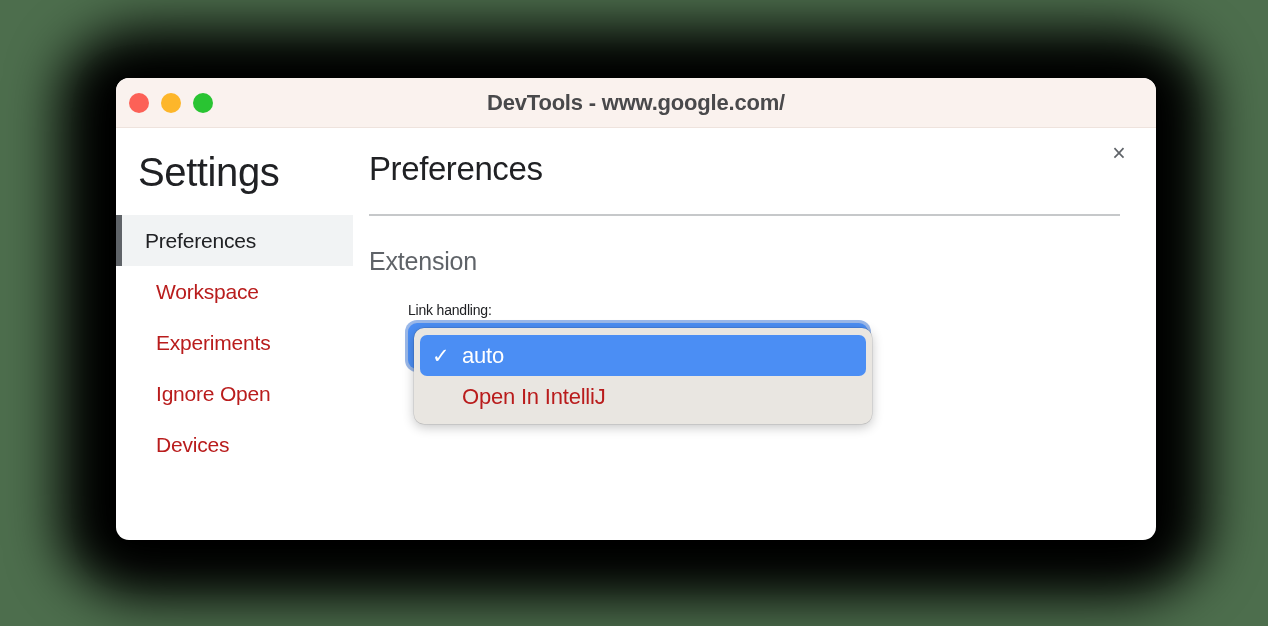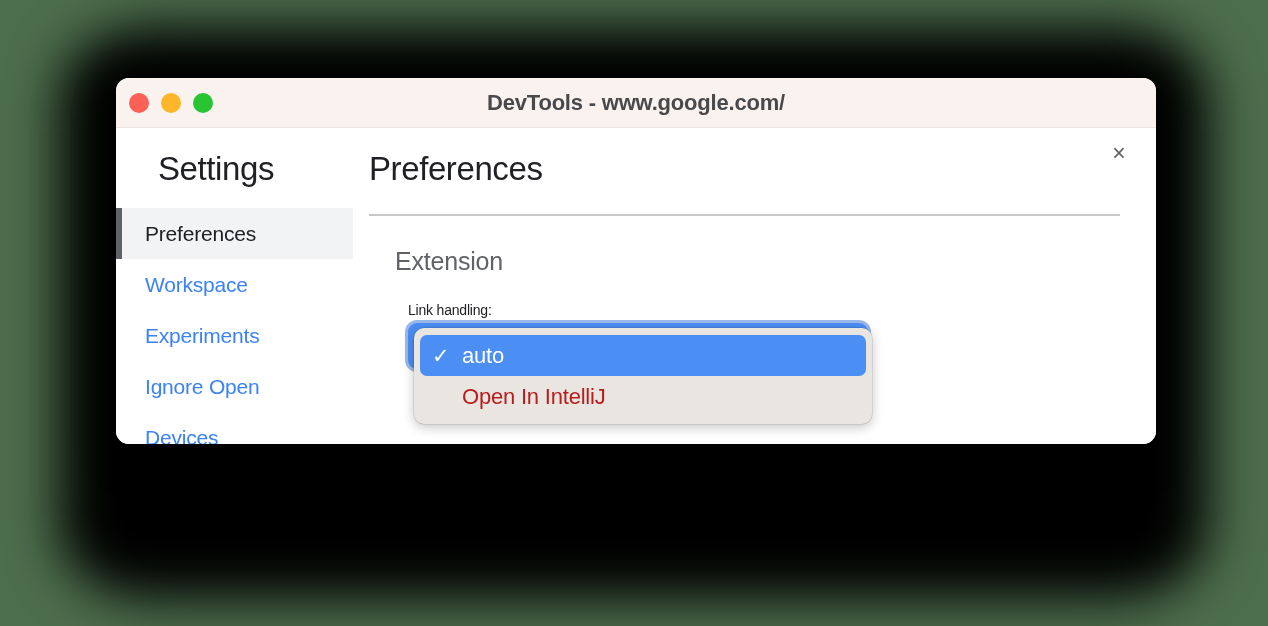--- a/index.html
+++ b/index.html
@@ -27,21 +27,21 @@
     border-radius: 90px / 70px;
     filter: blur(26px);
   }
 
   
   .window {
     position: absolute;
     left: 116px;
     top: 78px;
     width: 1040px;
-    height: 366px;
+    height: 462px;
     border-radius: 13px;
     background: #ffffff;
     overflow: hidden;
     box-shadow: 0 10px 40px rgba(0,0,0,0.45);
   }
 
   
   .titlebar {
     position: relative;
     height: 50px;
@@ -108,35 +108,34 @@
   }
 
   
   .sidebar {
     width: 237px;
     flex: 0 0 237px;
     padding-top: 22px;
   }
 
   .sidebar-title {
-    font-size: 33px;
+    font-size: 40px;
     color: #202124;
     padding-left: 22px;
     margin-bottom: 20px;
     letter-spacing: -0.4px;
-    margin-left: 20px;
   }
 
   .sidebar-item {
     height: 51px;
     display: flex;
     align-items: center;
-    padding-left: 23px;
+    padding-left: 34px;
     font-size: 21px;
-    color: #3b82f6;
+    color: #b91c1c;
     cursor: pointer;
     border-left: 6px solid transparent;
     letter-spacing: -0.2px;
   }
 
   .sidebar-item.selected {
     background: #f1f3f4;
     border-left-color: #5f6368;
     color: #202124;
     padding-left: 23px;
@@ -161,21 +160,20 @@
     background: #c6c8ca;
     margin-top: 26px;
     margin-right: 0;
   }
 
   .section-title {
     font-size: 25px;
     color: #5f6368;
     margin-top: 31px;
     letter-spacing: -0.2px;
-    margin-left: 26px;
   }
 
   .field-row {
     margin-top: 26px;
     padding-left: 39px;
   }
 
   .field-label {
     font-size: 14px;
     color: #202124;

